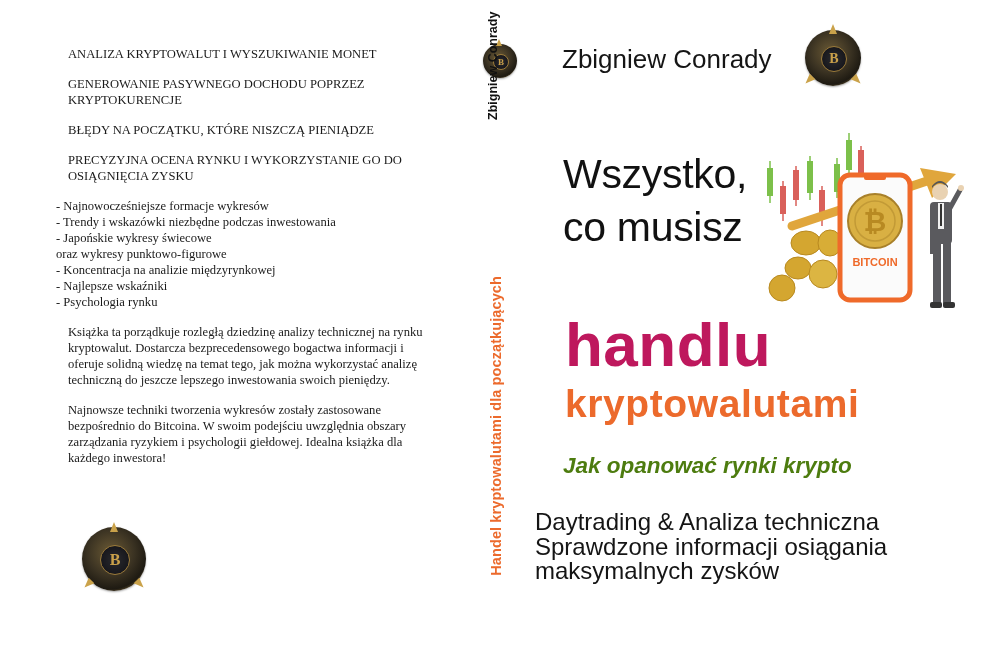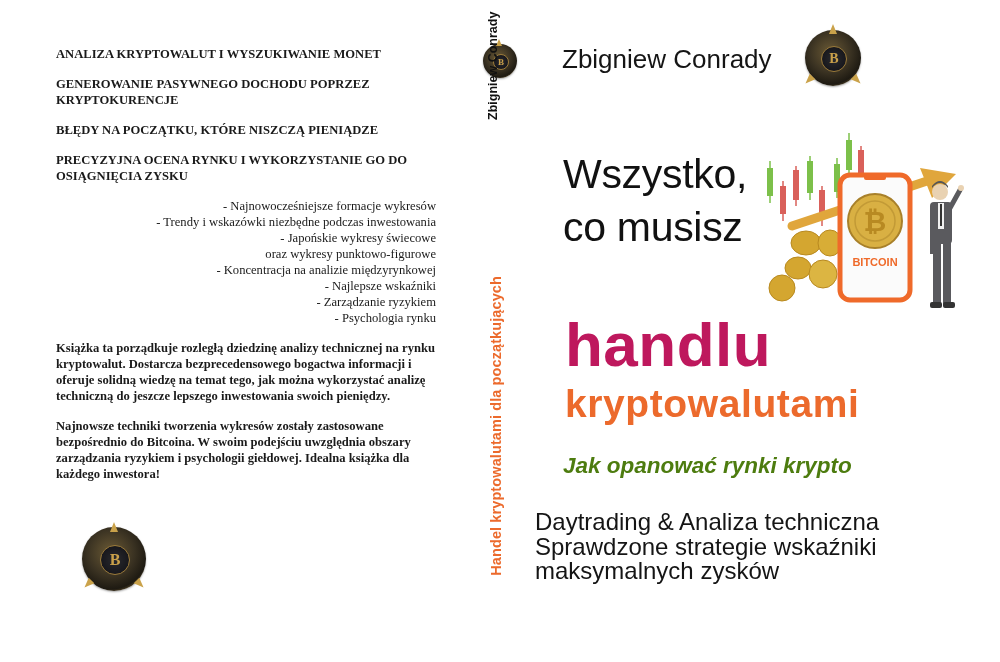--- a/index.html
+++ b/index.html
@@ -1,20 +1,20 @@
 <!DOCTYPE html>
 <html><head>
 <meta charset="utf-8">
 <style>
   html, body { margin:0; padding:0; }
   body { width:1000px; height:662px; background:#ffffff; position:relative; overflow:hidden; font-family:"Liberation Sans", sans-serif; color:#111; }
   .back { position:absolute; left:0; top:0; width:465px; height:662px; }
   .back-text { position:absolute; left:56px; top:46px; width:380px; font-family:"Liberation Serif", serif; font-size:12.6px; line-height:16px; color:#1a1a1a; }
-  .back-text p { margin:0 0 14px 0;font-weight:bold; }
-  .back-text .list { margin:12px 0 14px 0;text-align:right; }
+  .back-text p { margin:0 0 14px 12px; }
+  .back-text .list { margin:12px 0 14px 0; }
   .back-text .list div { margin:0; }
   .medal { position:absolute; border-radius:50%; background:radial-gradient(circle at 45% 40%, #6b5a35 0%, #3a3222 45%, #1e1a12 70%, #5a4a2a 78%, #2a2418 100%); box-shadow:0 1px 2px rgba(0,0,0,.35); }
   .medal .inner { position:absolute; left:28%; top:28%; width:44%; height:44%; border-radius:50%; background:radial-gradient(circle, #2a2a2e 0%, #15151a 80%); border:1px solid #9a7a3a; display:flex; align-items:center; justify-content:center; color:#c9a04a; font-family:"Liberation Serif", serif; font-weight:bold; }
   .medal .spike { position:absolute; width:0; height:0; border-left:4px solid transparent; border-right:4px solid transparent; border-bottom:10px solid #caa24a; }
   .spine { position:absolute; left:465px; top:0; width:70px; height:662px; }
   .spine-author { position:absolute; left:500px; top:120px; transform-origin:left top; transform:translate(-50%,0); writing-mode:vertical-rl; transform:rotate(180deg); font-weight:bold; font-size:12.5px; color:#111; }
   .spine-title { position:absolute; left:488px; top:276px; writing-mode:vertical-rl; transform:rotate(180deg); font-weight:bold; font-size:14.5px; color:#ec6a2c; letter-spacing:0.1px; }
   .front { position:absolute; left:535px; top:0; width:465px; height:662px; }
   .author { position:absolute; left:562px; top:44px; font-size:26px; color:#151515; }
   .headline { position:absolute; left:563px; top:148px; font-size:41px; line-height:53px; color:#111; letter-spacing:-0.3px; }
@@ -33,21 +33,20 @@
     <p>GENEROWANIE PASYWNEGO DOCHODU POPRZEZ KRYPTOKURENCJE</p>
     <p>BŁĘDY NA POCZĄTKU, KTÓRE NISZCZĄ PIENIĄDZE</p>
     <p>PRECYZYJNA OCENA RYNKU I WYKORZYSTANIE GO DO OSIĄGNIĘCIA ZYSKU</p>
     <div class="list">
       <div>- Najnowocześniejsze formacje wykresów</div>
       <div>- Trendy i wskazówki niezbędne podczas inwestowania</div>
       <div>- Japońskie wykresy świecowe</div>
       <div>oraz wykresy punktowo-figurowe</div>
       <div>- Koncentracja na analizie międzyrynkowej</div>
       <div>- Najlepsze wskaźniki</div>
-      <div>- Zarządzanie ryzykiem</div>
       <div>- Psychologia rynku</div>
     </div>
     <p>Książka ta porządkuje rozległą dziedzinę analizy technicznej na rynku kryptowalut. Dostarcza bezprecedensowego bogactwa informacji i oferuje solidną wiedzę na temat tego, jak można wykorzystać analizę techniczną do jeszcze lepszego inwestowania swoich pieniędzy.</p>
     <p>Najnowsze techniki tworzenia wykresów zostały zastosowane bezpośrednio do Bitcoina. W swoim podejściu uwzględnia obszary zarządzania ryzykiem i psychologii giełdowej. Idealna książka dla każdego inwestora!</p>
   </div>
   <div class="medal" style="left:82px; top:527px; width:64px; height:64px;">
     <span class="spike" style="left:28px; top:-5px;"></span>
     <span class="spike" style="left:2px; top:52px; transform:rotate(-135deg);"></span>
     <span class="spike" style="left:54px; top:52px; transform:rotate(135deg);"></span>
     <div class="inner" style="font-size:16px;">B</div>
@@ -139,15 +138,15 @@
     </g>
   </svg>
 </div>
 
 <div class="title1">handlu</div>
 <div class="title2">kryptowalutami</div>
 <div class="subtitle">Jak opanować rynki krypto</div>
 
 <div class="blurb">
   <div>Daytrading &amp; Analiza techniczna</div>
-  <div>Sprawdzone strategie wskaźniki</div>
+  <div>Sprawdzone informacji osiągania</div>
   <div>maksymalnych zysków</div>
 </div>
 
 </body></html>

